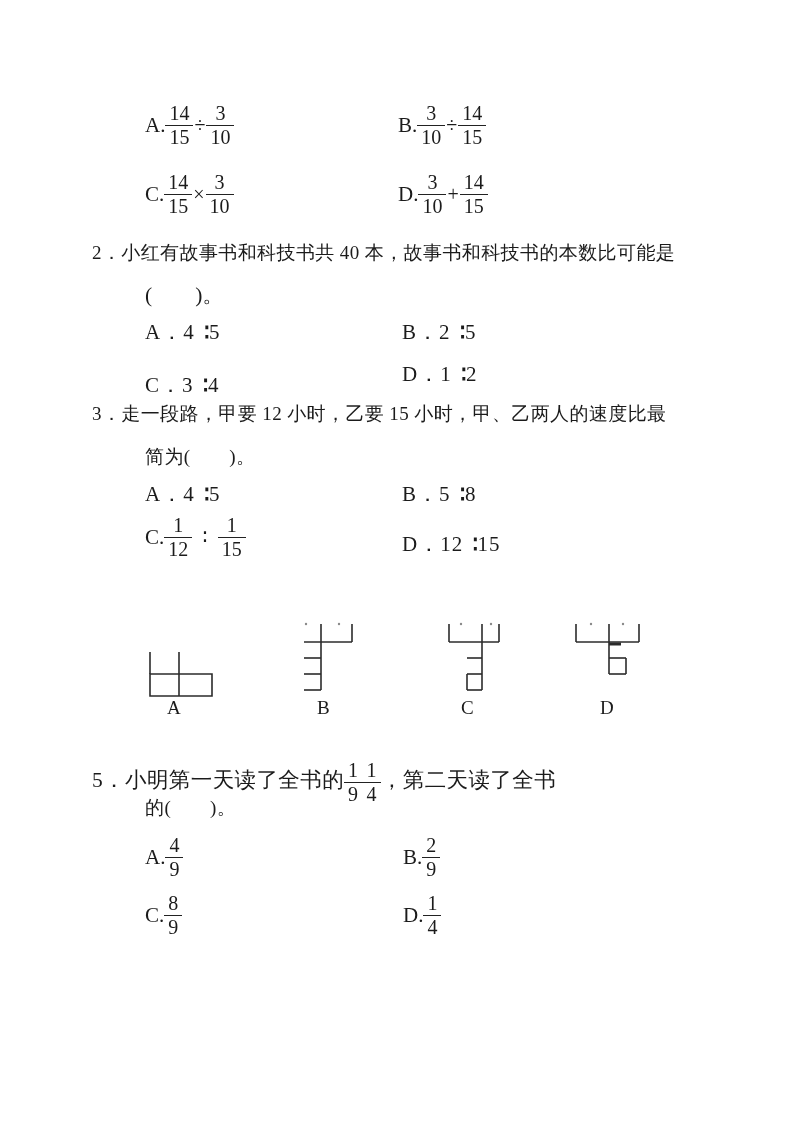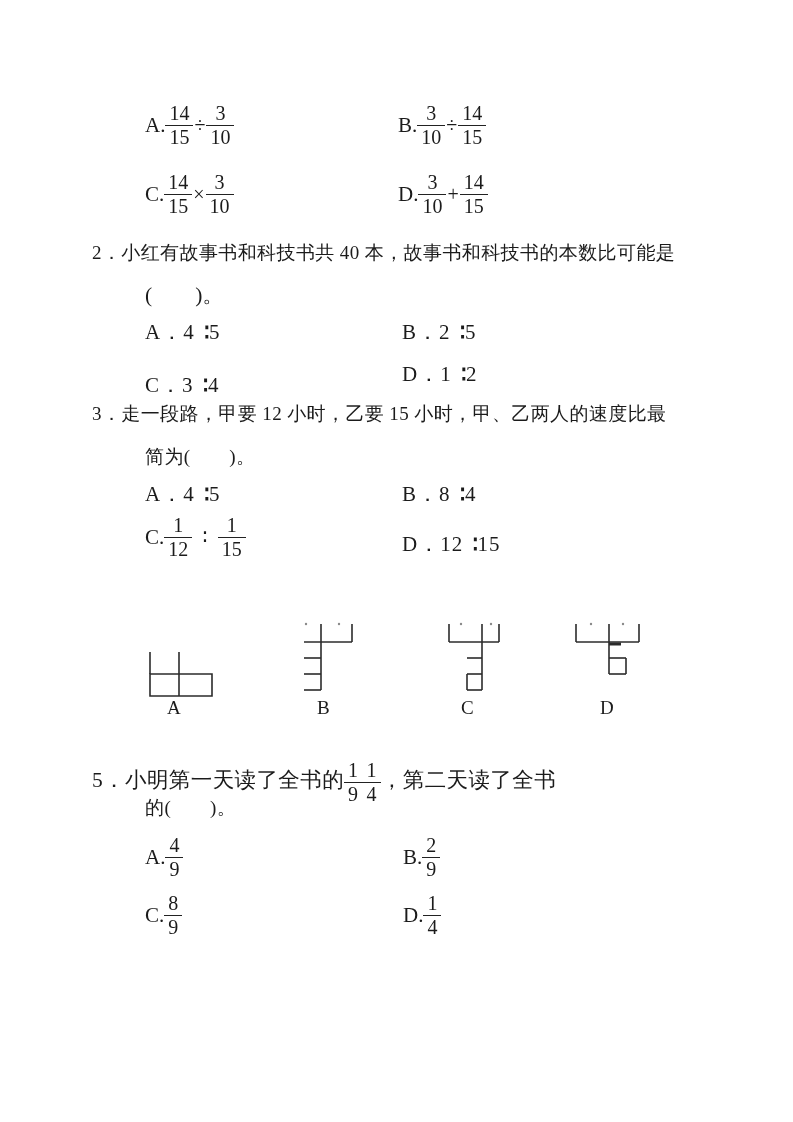--- a/index.html
+++ b/index.html
@@ -52,21 +52,21 @@
   <div class="abs ratio" style="left:145px;top:318px;">A．4 ∶5</div>
   <div class="abs ratio" style="left:402px;top:318px;">B．2 ∶5</div>
   <div class="abs ratio" style="left:145px;top:360px;margin-top:11px;">C．3 ∶4</div>
   <div class="abs ratio" style="left:402px;top:360px;">D．1 ∶2</div>
 
   <div class="abs qtext" style="left:92px;top:401px;">
     <span>3．</span><span>走一段路，甲要 12 小时，乙要 15 小时，甲、乙两人的速度比最</span>
   </div>
   <div class="abs qtext" style="left:145px;top:444px;">简为(　　)。</div>
   <div class="abs ratio" style="left:145px;top:480px;">A．4 ∶5</div>
-  <div class="abs ratio" style="left:402px;top:480px;">B．8 ∶4</div>
+  <div class="abs ratio" style="left:402px;top:480px;">B．5 ∶8</div>
   <div class="abs expr" style="left:145px;top:515px;">
     <span class="optlabel">C.</span><span class="frac"><span class="fn">1</span><span class="fd">12</span></span><span class="op-ratio">∶</span><span class="frac"><span class="fn">1</span><span class="fd">15</span></span>
   </div>
   <div class="abs ratio" style="left:402px;top:530px;">D．12 ∶15</div>
 
 
   <div class="abs" style="left:143px;top:646px;">
     <svg class="net" width="75" height="55" viewBox="0 0 75 55" fill="none" stroke="#2b2b2b" stroke-width="1.6">
       <path d="M7,6 V28"></path>
         <path d="M36,6 V28"></path>

